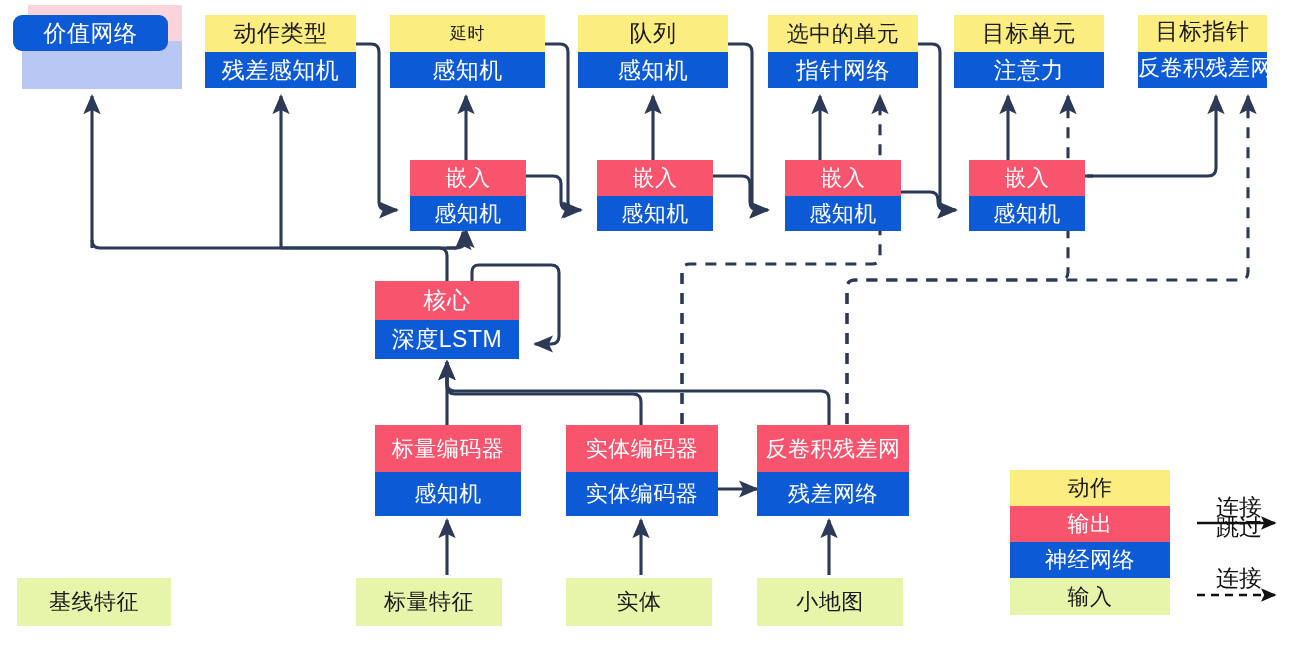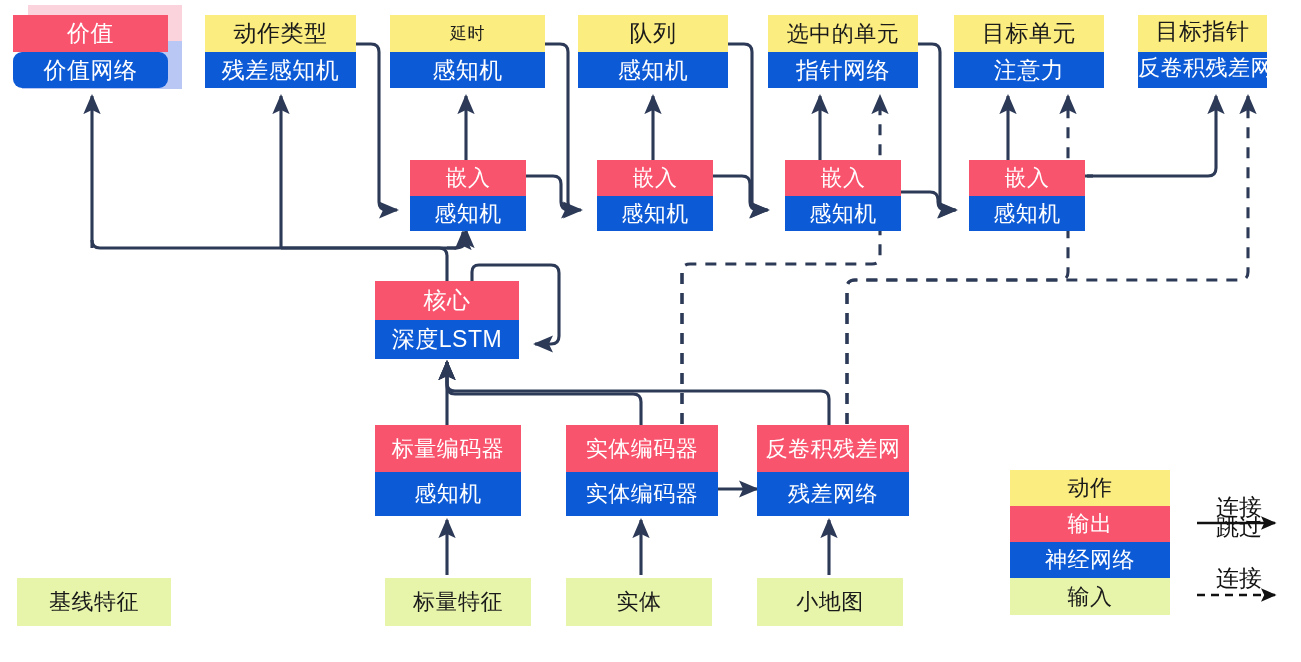--- a/index.html
+++ b/index.html
@@ -143,21 +143,20 @@
     <g fill="none" stroke="#111111" stroke-width="2.6">
       <path d="M 1197 523 L 1275 523" marker-end="url(#arrowLegend)"></path>
       <path d="M 1197 595 L 1275 595" stroke-dasharray="8 6" marker-end="url(#arrowLegend)"></path>
     </g>
   </svg>
 
   <div class="shadowbox shadow-pink" style="left:28px; top:5px; width:154px; height:72px;"></div>
   <div class="shadowbox shadow-blue" style="left:22px; top:41px; width:160px; height:48px;"></div>
 
   <div class="node" style="left:13px; top:15px; width:155px; height:73px;">
-    <div class="seg seg-output" style="height:37px; line-height:37px; font-size:23px;">价值</div>
     <div class="seg seg-net" style="height:36px; line-height:36px; font-size:23px;border-radius:9px;">价值网络</div>
   </div>
 
   <div class="node" style="left:205px; top:15px; width:151px; height:55px;">
     <div class="seg seg-action" style="height:37px; line-height:37px; font-size:23px;">动作类型</div>
     <div class="seg seg-net" style="height:36px; line-height:36px; font-size:23px;">残差感知机</div>
   </div>
 
   <div class="node" style="left:390px; top:15px; width:155px; height:73px;">
     <div class="seg seg-action" style="height:37px; line-height:37px; font-size:17px;">延时</div>
@@ -221,21 +220,21 @@
 
   <div class="node" style="left:757px; top:425px; width:152px; height:91px;">
     <div class="seg seg-output" style="height:47px; line-height:47px; font-size:22px;">反卷积残差网</div>
     <div class="seg seg-net" style="height:44px; line-height:44px; font-size:22px;">残差网络</div>
   </div>
 
   <div class="node" style="left:17px; top:578px; width:154px; height:48px;">
     <div class="seg seg-input" style="height:48px; line-height:48px; font-size:22px;">基线特征</div>
   </div>
 
-  <div class="node" style="left:385px; top:578px; width:146px; height:32px;">
+  <div class="node" style="left:356px; top:578px; width:146px; height:32px;">
     <div class="seg seg-input" style="height:48px; line-height:48px; font-size:22px;">标量特征</div>
   </div>
 
   <div class="node" style="left:566px; top:578px; width:146px; height:48px;">
     <div class="seg seg-input" style="height:48px; line-height:48px; font-size:22px;">实体</div>
   </div>
 
   <div class="node" style="left:757px; top:578px; width:146px; height:48px;">
     <div class="seg seg-input" style="height:48px; line-height:48px; font-size:22px;">小地图</div>
   </div>

